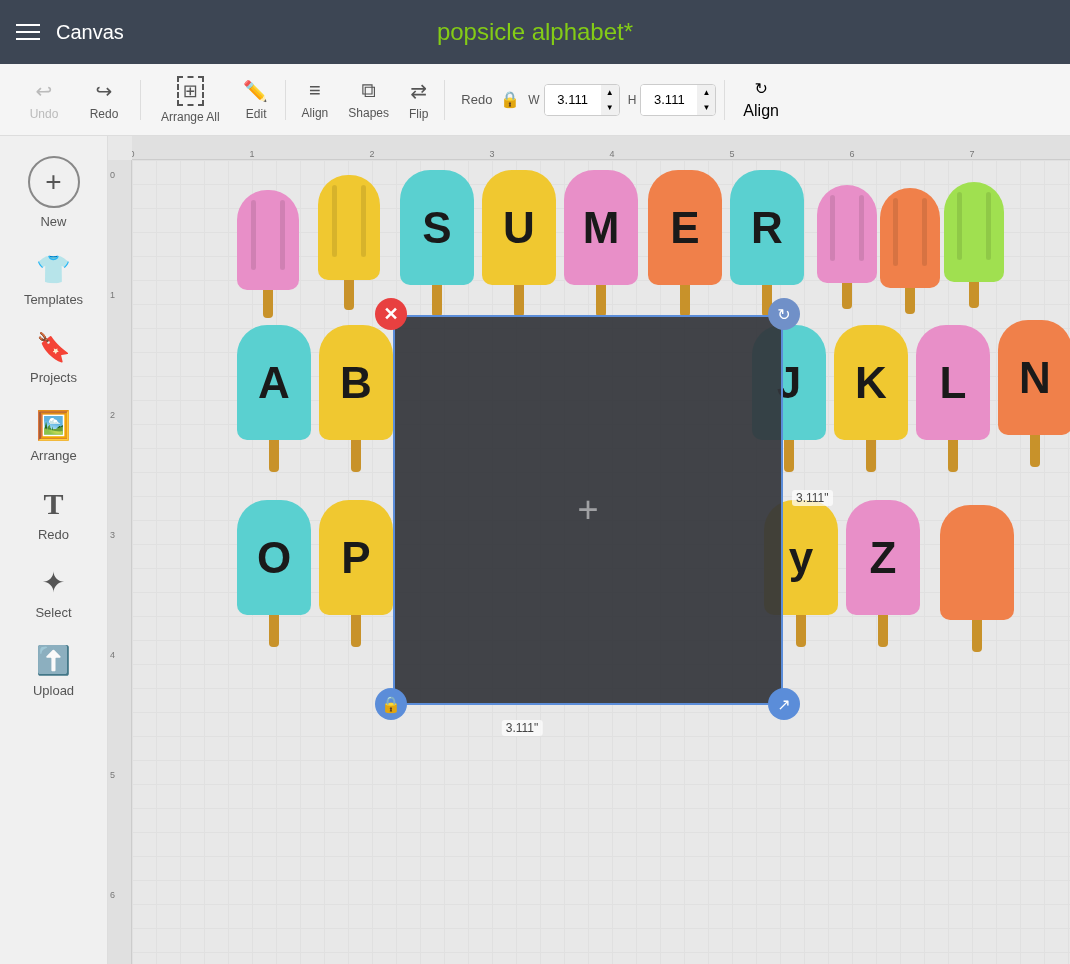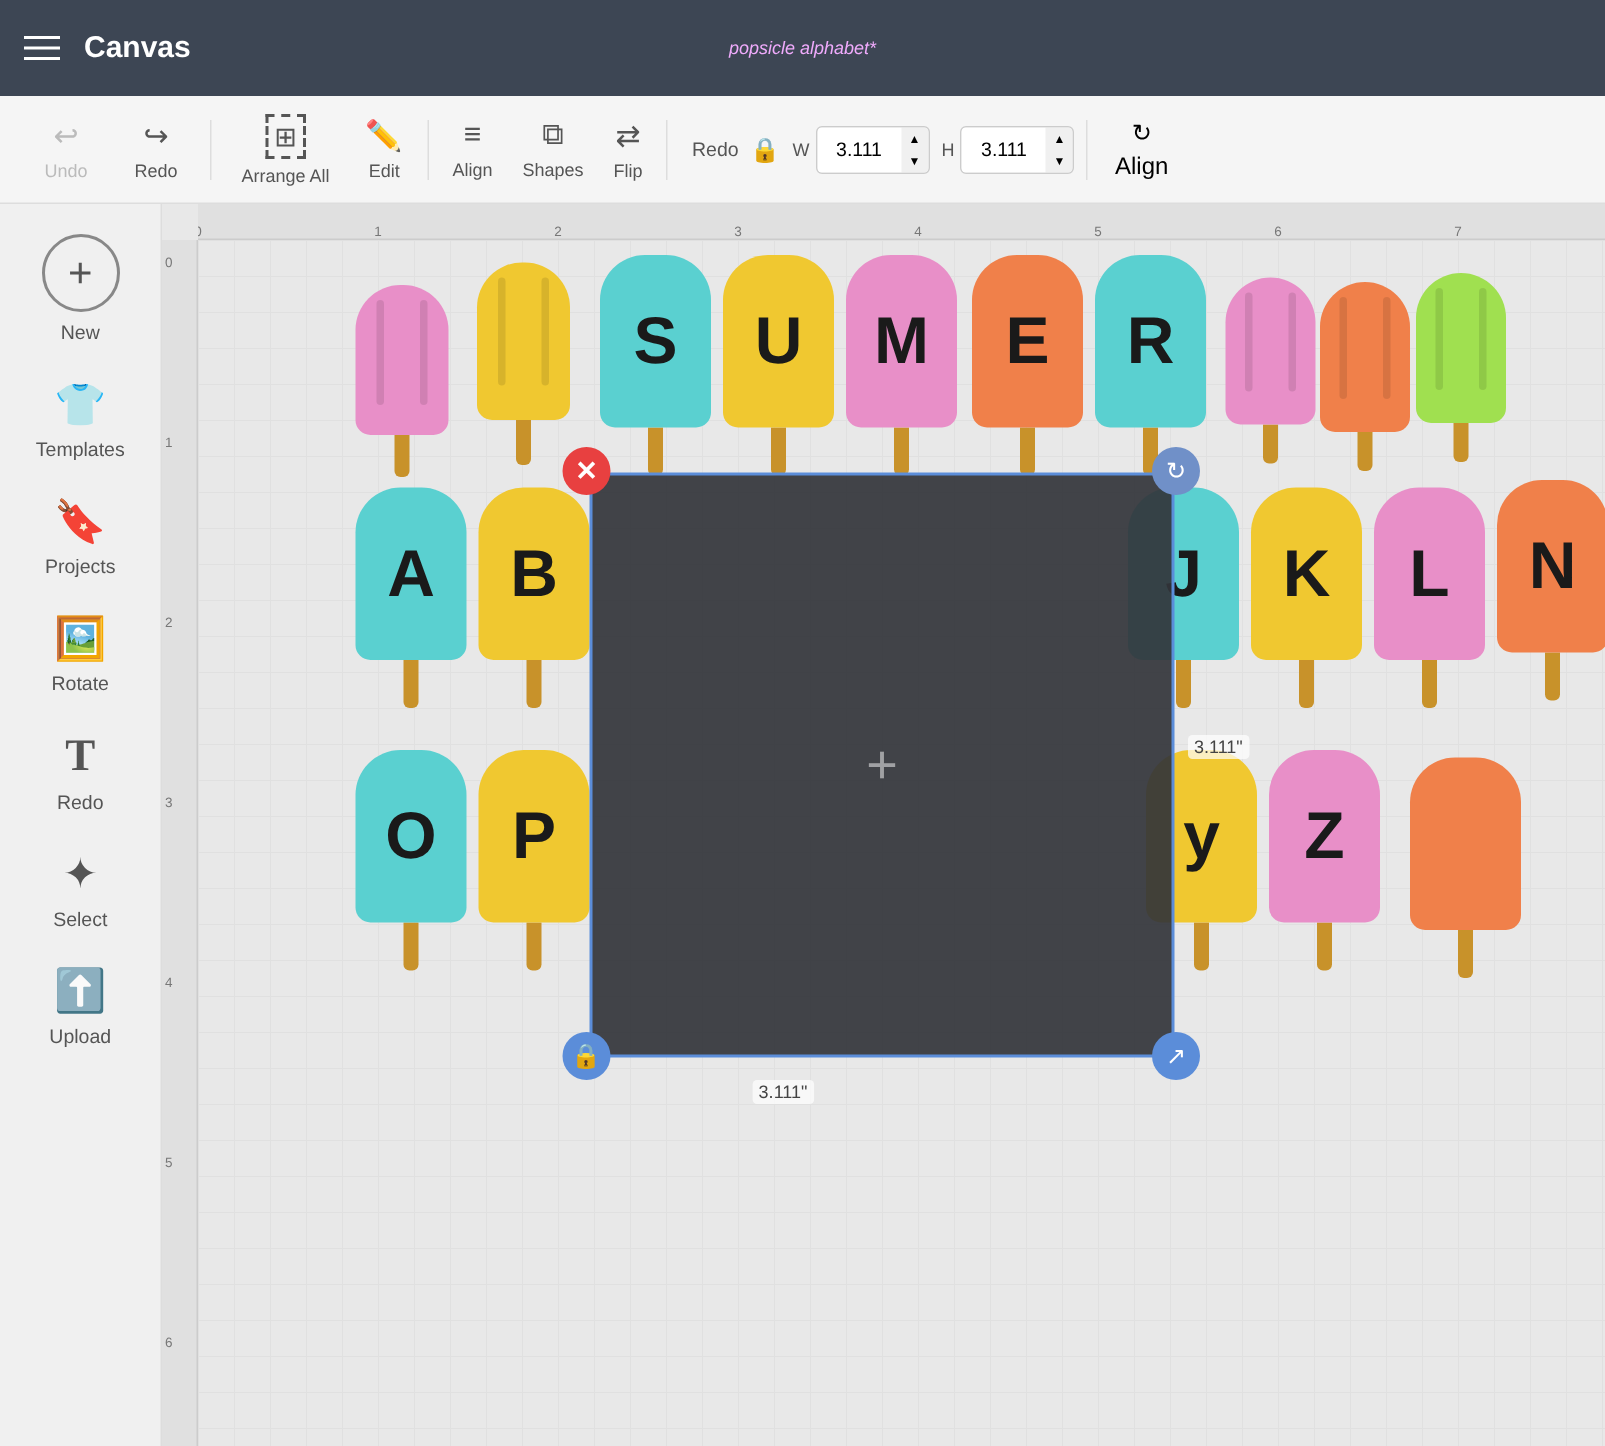--- a/index.html
+++ b/index.html
@@ -10,22 +10,22 @@
       height: 64px;
       background: #3d4654;
       display: flex;
       align-items: center;
       padding: 0 16px;
       gap: 16px;
       color: white;
     }
     #menu-icon { display: flex; flex-direction: column; gap: 5px; cursor: pointer; }
     #menu-icon span { display: block; width: 24px; height: 2px; background: white; }
-    #header-title { font-size: 20px; font-weight: 700; color: white; margin-right: auto; }
-    #project-name { font-size: 12px; color: #f0abfc; position: absolute; left: 50%; transform: translateX(-50%); font-style: italic; }
+    #header-title { font-size: 20px; font-weight: 400; color: white; margin-right: auto; }
+    #project-name { font-size: 24px; color: #84cc16; position: absolute; left: 50%; transform: translateX(-50%); }
 
     
     #toolbar {
       height: 72px;
       background: #f5f5f5;
       border-bottom: 1px solid #ddd;
       display: flex;
       align-items: center;
       padding: 0 16px;
       gap: 4px;
@@ -415,21 +415,21 @@
       <span class="label">Templates</span>
     </div>
 
     <div class="sidebar-item">
       <span class="icon">🔖</span>
       <span class="label">Projects</span>
     </div>
 
     <div class="sidebar-item">
       <span class="icon">🖼️</span>
-      <span class="label">Rotate</span>
+      <span class="label">Arrange</span>
     </div>
 
     <div class="sidebar-item">
       <span class="icon" style="font-size:30px; font-weight:bold; font-family:serif;">T</span>
       <span class="label">Redo</span>
     </div>
 
     <div class="sidebar-item">
       <span class="icon">✦</span>
       <span class="label">Select</span>

